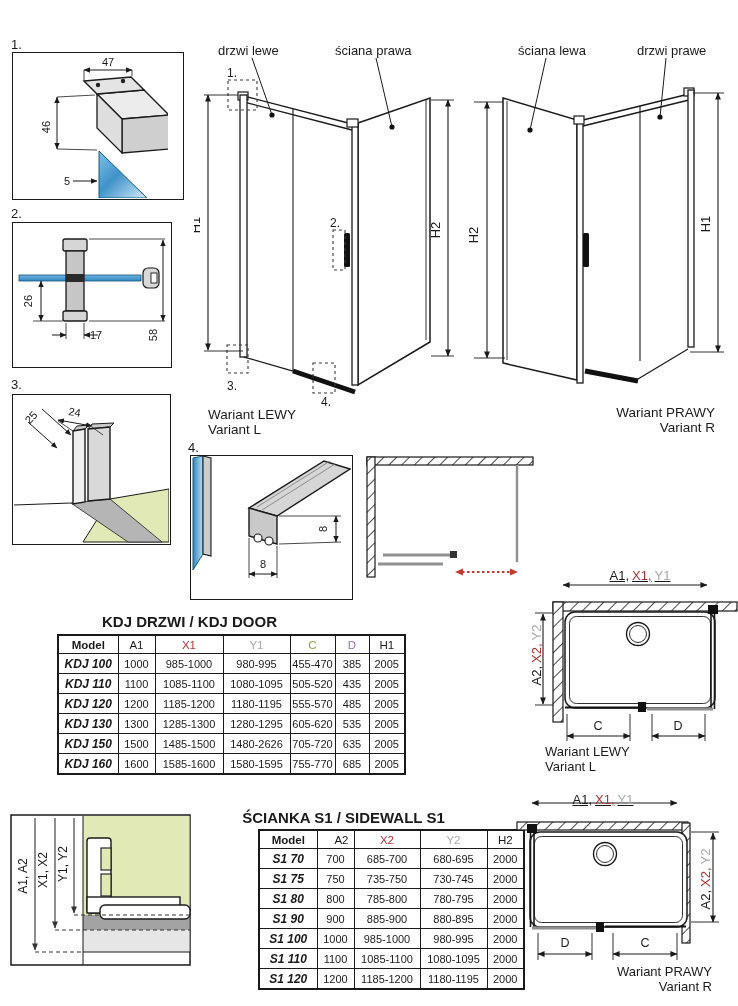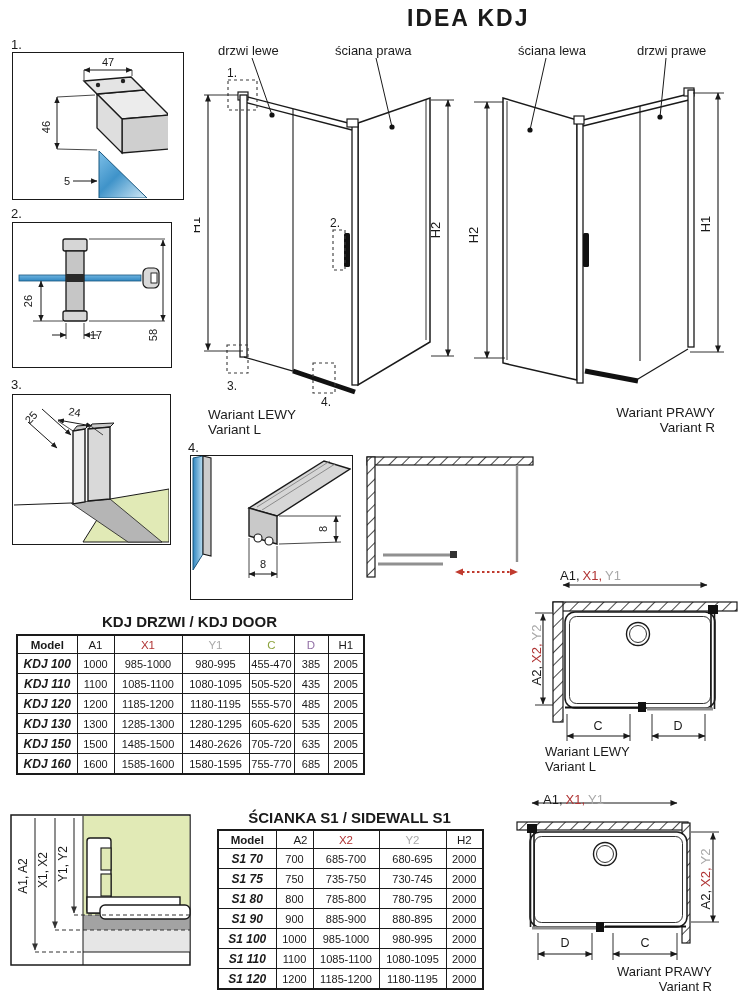--- a/index.html
+++ b/index.html
@@ -4,40 +4,39 @@
 <style>
   html,body{margin:0;padding:0;background:#fff;}
   .page{position:relative;width:738px;height:1006px;background:#fff;overflow:hidden;
         font-family:"Liberation Sans",sans-serif;color:#1a1a1a;}
   .abs{position:absolute;}
   .dbox{position:absolute;border:1.6px solid #1a1a1a;background:#fff;box-sizing:border-box;}
   .lbl{position:absolute;font-size:13px;color:#1a1a1a;}
   .page-title{position:absolute;font-size:23px;font-weight:bold;letter-spacing:2px;}
   .tbl-title{position:absolute;font-size:15px;font-weight:bold;text-align:center;}
   table.spec{position:absolute;border-collapse:collapse;table-layout:fixed;background:#fff;
-             border:2px solid #1a1a1a;}
+             border:2px solid #1a1a1a;margin-left:41px;}
   table.spec th,table.spec td{border:1px solid #1a1a1a;text-align:center;vertical-align:middle;
              font-size:11px;padding:0;height:19px;overflow:hidden;white-space:nowrap;}
   table.spec th{font-size:11.5px;height:17px;font-weight:normal;}
   table.spec th:first-child{font-weight:bold;}
   table.spec td.model-cell{font-weight:bold;font-style:italic;font-size:12px;}
-  .dim-label-h{position:absolute;font-size:13px;white-space:nowrap;}
+  .dim-label-h{position:absolute;font-size:13px;white-space:nowrap;text-align:center;text-decoration:underline;}
   .rot{position:absolute;font-size:13px;white-space:nowrap;text-align:center;
        transform:rotate(-90deg);}
   .lblA{color:#1a1a1a;margin-right:3px;}
   .lblX{color:#b03434;margin-right:3px;}
   .lblY{color:#a9a9a9;}
   svg text{font-family:"Liberation Sans",sans-serif;fill:#1a1a1a;}
 </style>
 </head>
 <body>
 
 <div class="page">
 
-  <div class="page-title" style="left:407px;top:5px;">IDEA KDJ</div>
 
   <div class="lbl" style="left:11px;top:37px;">1.</div>
   <div class="dbox" style="left:12px;top:52px;width:172px;height:148px;">
     <svg width="155" height="145" viewBox="0 0 155 145">
       <defs>
         <linearGradient id="g1" x1="0" y1="0" x2="1" y2="1">
           <stop offset="0" stop-color="#7fc0e8"></stop>
             <stop offset="0.45" stop-color="#3f93c9"></stop>
           <stop offset="1" stop-color="#d6ecf8"></stop>
         </linearGradient>
@@ -372,21 +371,21 @@
           <td>1600</td>
           <td>1585-1600</td>
           <td>1580-1595</td>
           <td>755-770</td>
           <td>685</td>
           <td>2005</td>
         </tr>
       </tbody>
   </table>
 
-  <div class="tbl-title" style="left:217px;top:809px;width:265px;">ŚCIANKA S1 / SIDEWALL S1</div>
+  <div class="tbl-title" style="left:211px;top:809px;width:265px;">ŚCIANKA S1 / SIDEWALL S1</div>
   <table class="spec" style="left:217px;top:829px;width:265px;">
     <colgroup>
       <col style="width:58px">
         <col style="width:37px">
         <col style="width:66px">
       <col style="width:67px">
         <col style="width:37px">
     </colgroup>
     <thead>
         <tr>

